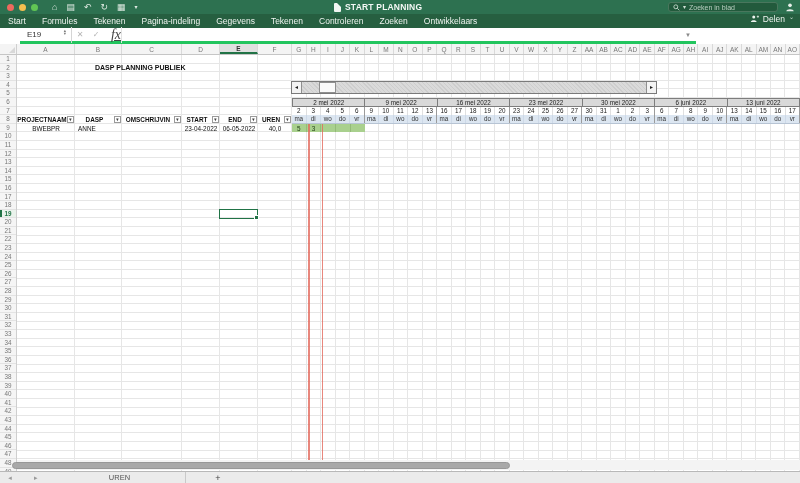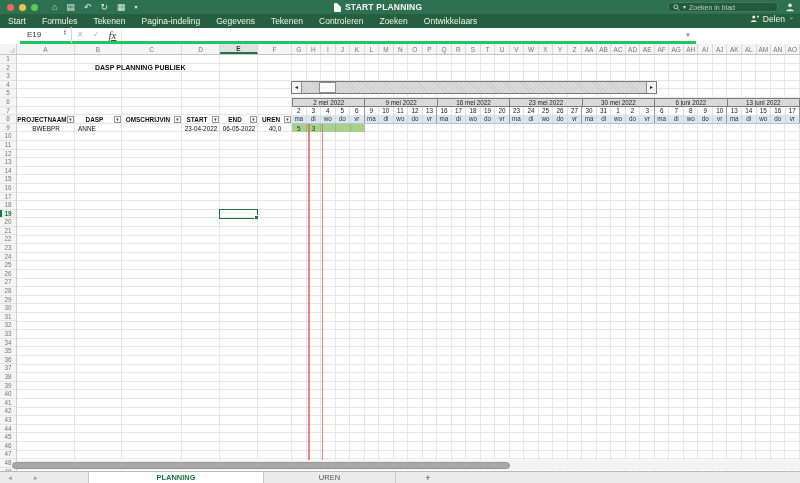--- a/index.html
+++ b/index.html
@@ -33,22 +33,22 @@
   .menuright .share{font-size:8.5px;}
 
   
   .fbar{position:absolute;left:0;top:28px;width:676px;height:16px;background:#fff;
         border-bottom:3px solid #22c55e;display:flex;align-items:center;font-size:8px;color:#333;margin-left:20px;}
   .namebox{width:52px;height:16px;display:flex;align-items:center;padding-left:7px;
            border-right:1px solid #d5d5d5;position:relative;}
   .stepper{position:absolute;right:5px;top:2px;display:flex;flex-direction:column;font-size:4.5px;
            line-height:3.6px;color:#777;}
   .fbtn{width:16px;text-align:center;color:#b4b4b4;font-size:8px;}
-  .fx{font-family:"Liberation Serif",serif;font-style:italic;font-size:11px;color:#444;
-      width:18px;text-align:center;border-right:1px solid #e2e2e2;text-decoration:underline;}
+  .fx{font-family:"Liberation Serif",serif;font-style:italic;font-size:14px;color:#444;
+      width:18px;text-align:right;border-right:1px solid #e2e2e2;text-decoration:underline;}
   .finput{flex:1;height:16px;}
   .fchev{width:16px;text-align:center;color:#8a8a8a;font-size:6px;}
 
   
   .colhdr{position:absolute;left:0;top:44px;width:800px;height:11px;background:#f4f4f4;
           border-bottom:1px solid #c6c6c6;display:flex;font-size:6.5px;color:#777;}
   .cornercell{width:17px;height:100%;border-right:1px solid #cfcfcf;position:relative;background:#f4f4f4;}
   .cornercell:after{content:"";position:absolute;right:1px;bottom:1px;
        border-left:6px solid transparent;border-bottom:6px solid #d8d8d8;}
   .chcell{height:100%;border-right:1px solid #d9d9d9;display:flex;align-items:center;justify-content:center;}
@@ -472,18 +472,17 @@
 
     <div class="selbox"></div>
 
     <div class="hscroll-track"></div>
     <div class="hscroll-thumb"></div>
   </div>
 
   <div class="tabbar">
     <div class="tnav">◂</div>
     <div class="tnav n2">▸</div>
-    <div class="stab t1 active" id="tab0">PLANNING</div>
     <div class="stab t2" id="tab1">UREN</div>
     <div class="addtab">+</div>
   </div>
 
 </div>
 
 </body></html>

